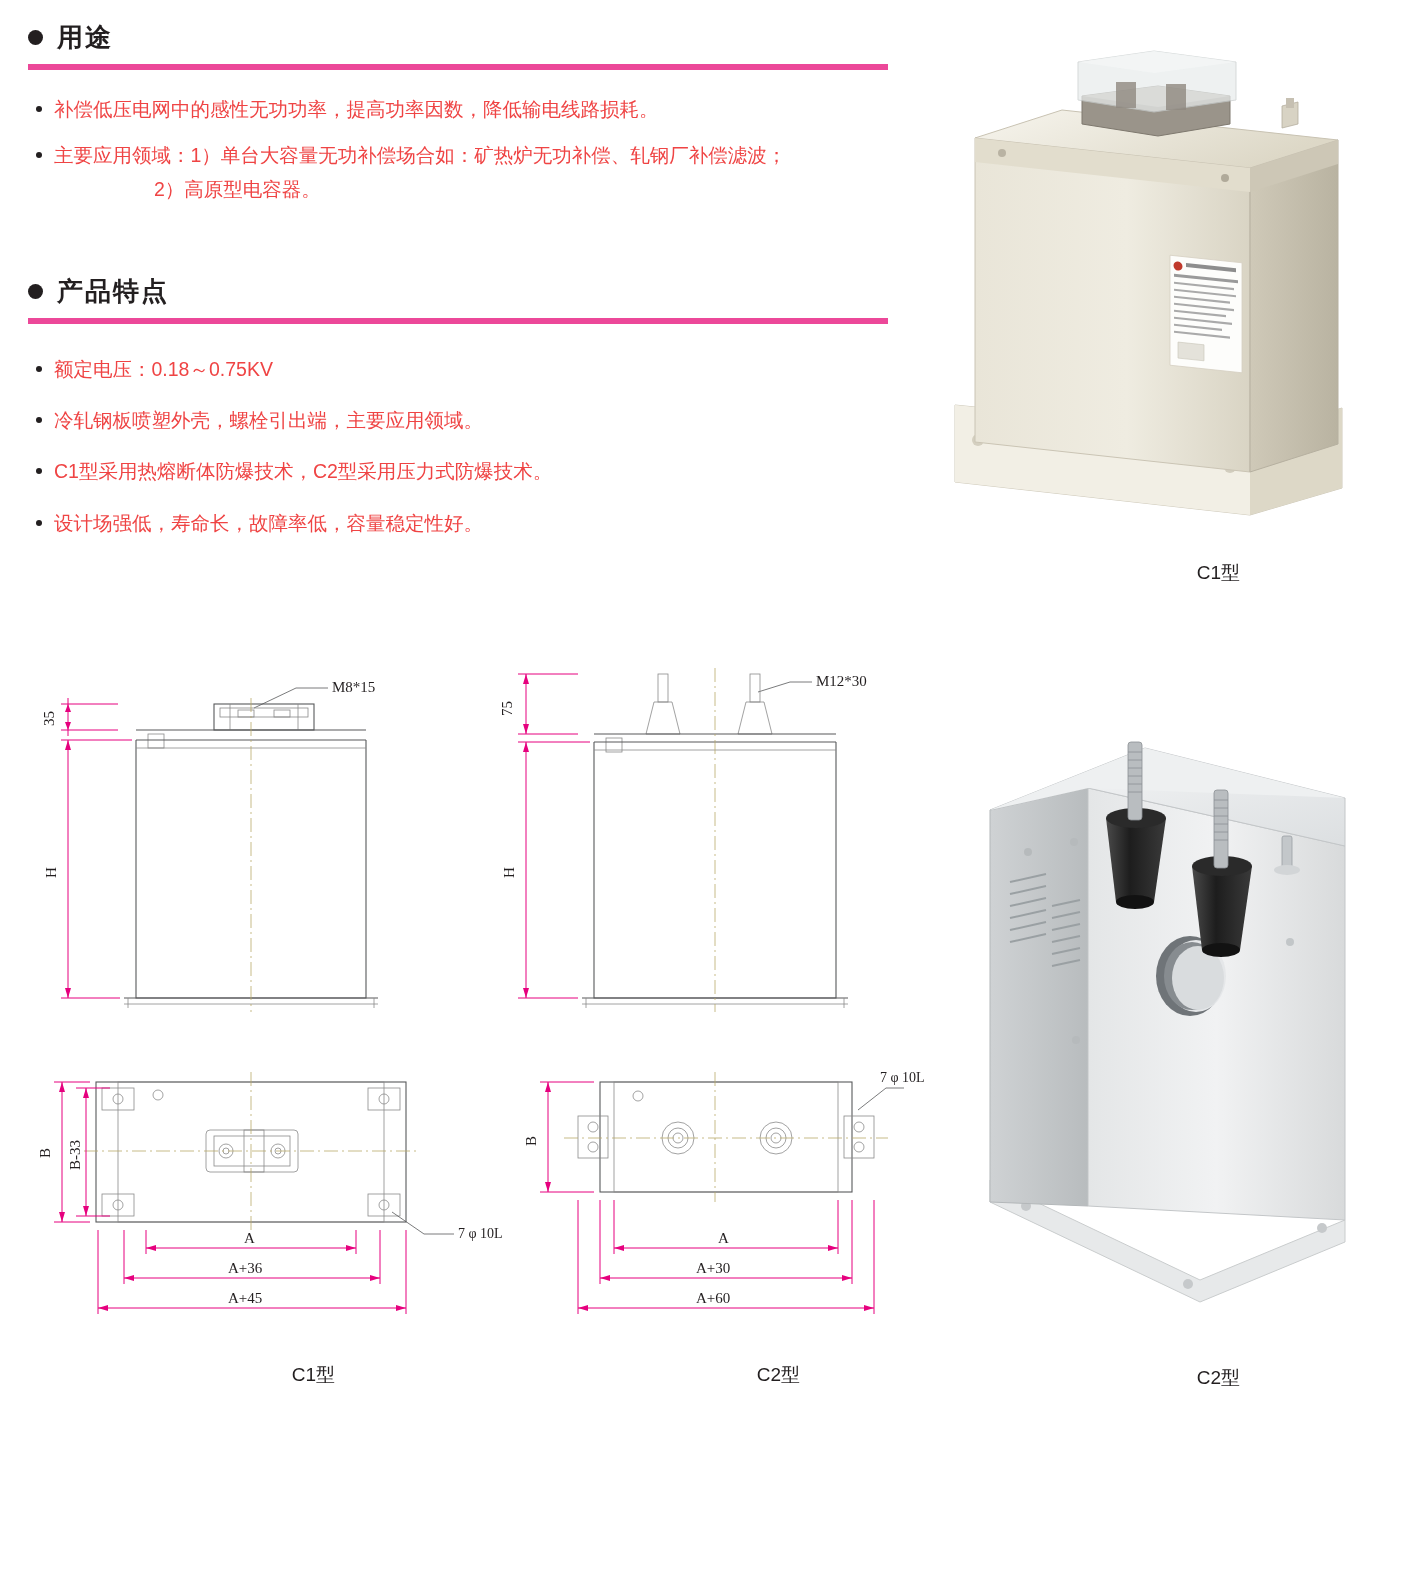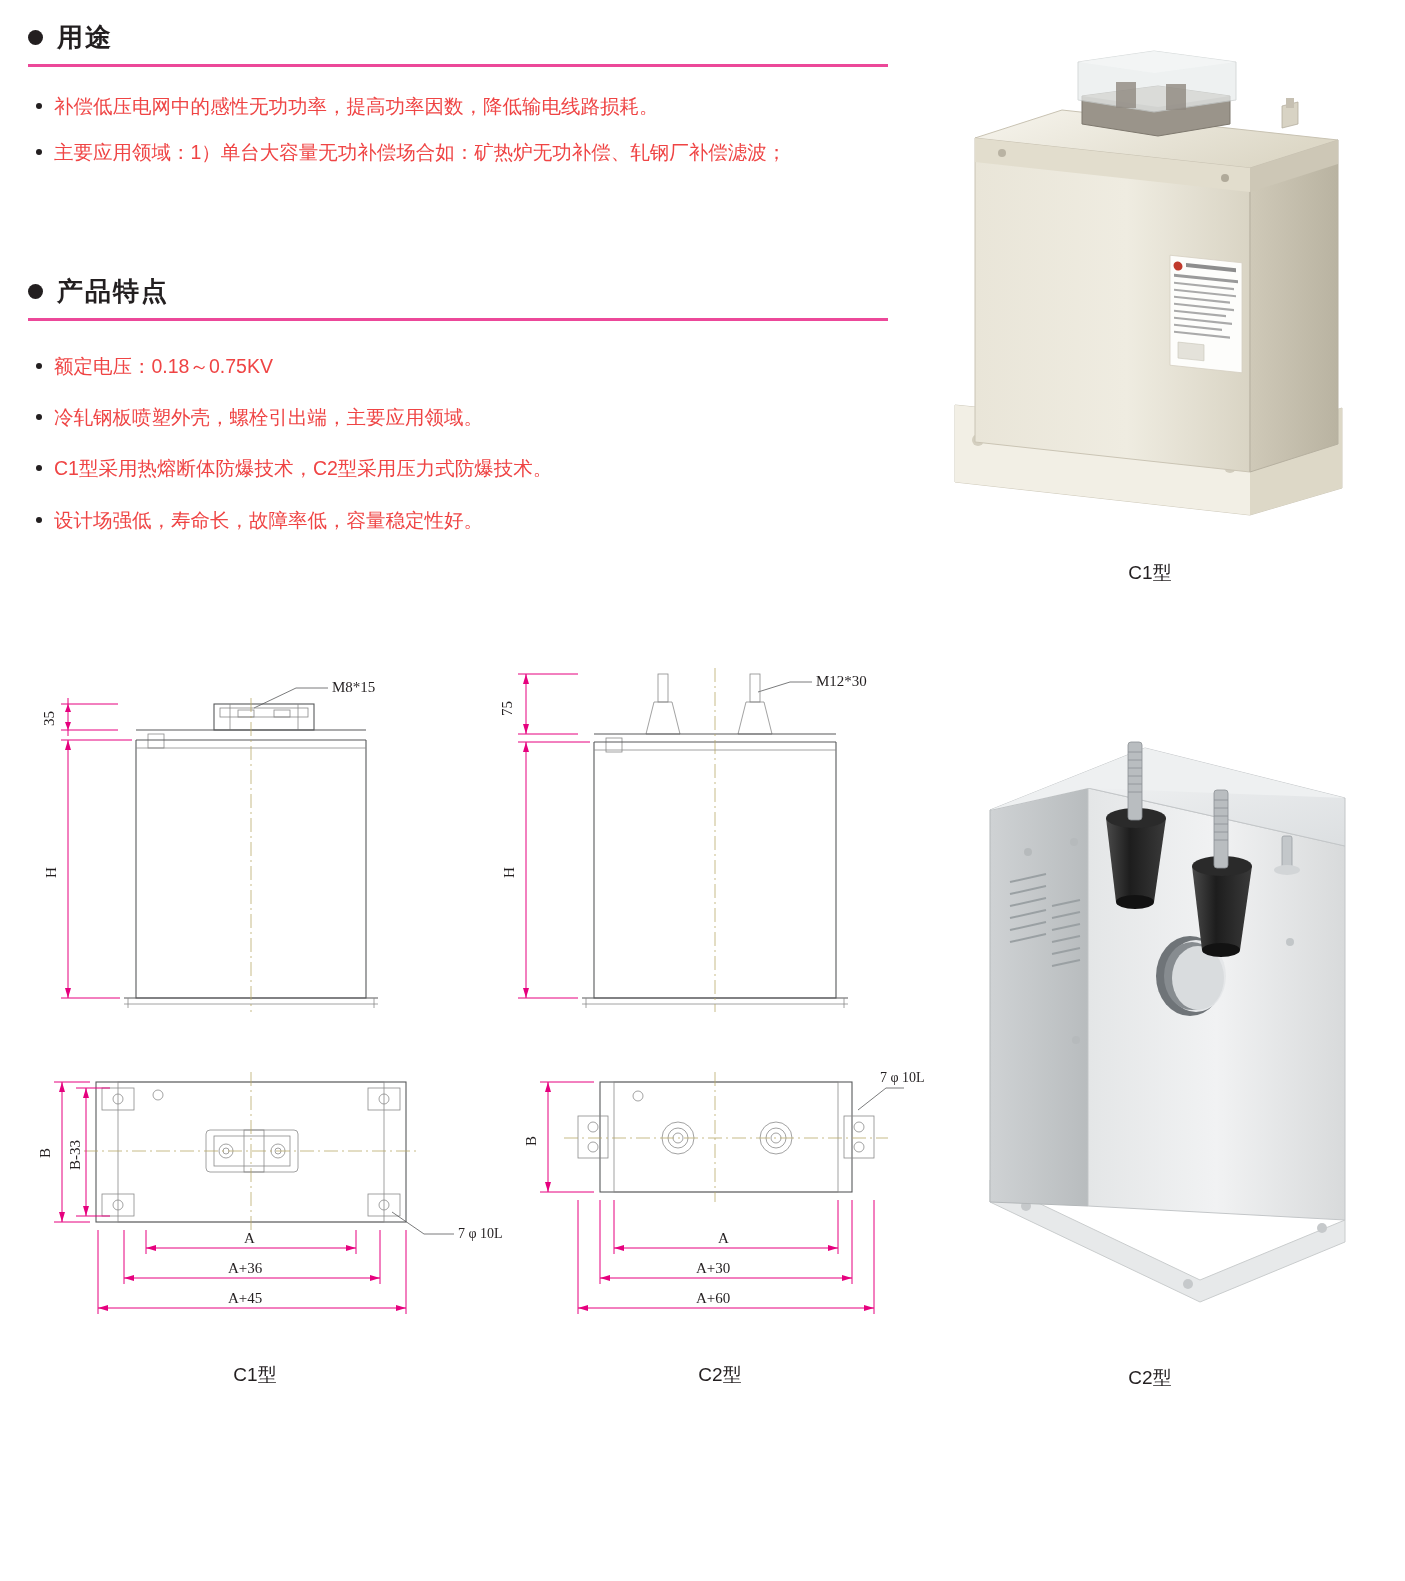--- a/index.html
+++ b/index.html
@@ -30,21 +30,21 @@
     width: 860px;
   }
   .section.usage { top: 24px; }
   .section.features { top: 278px; }
 
   .sec-head {
     display: flex;
     align-items: center;
     gap: 14px;
     padding-bottom: 14px;
-    border-bottom: 3px solid #ec4899;
+    border-bottom: 6px solid #ec4899;
     width: 860px;
   }
   .bullet-dot {
     width: 15px;
     height: 15px;
     border-radius: 50%;
     background: #231f20;
     flex: 0 0 auto;
   }
   .sec-title {
@@ -97,21 +97,21 @@
   }
   .photo-c2 {
     position: absolute;
     left: 930px;
     top: 620px;
     width: 450px;
     height: 720px;
   }
   .caption {
     position: absolute;
-    text-align: center;
+    text-align: right;
     font-size: 19px;
     color: #231f20;
   }
   .cap-c1 { left: 1060px; top: 560px; width: 180px; }
   .cap-c2-photo { left: 1060px; top: 1365px; width: 180px; }
   .cap-c1-draw { left: 175px; top: 1362px; width: 160px; }
   .cap-c2-draw { left: 640px; top: 1362px; width: 160px; }
 
   
   .drawings {
@@ -140,20 +140,21 @@
     <div class="sec-head">
       <span class="bullet-dot"></span>
       <span class="sec-title">用途</span>
     </div>
     <ul class="list">
       <li>
         <span>补偿低压电网中的感性无功功率，提高功率因数，降低输电线路损耗。</span>
       </li>
       <li>
         <span>主要应用领域：1）单台大容量无功补偿场合如：矿热炉无功补偿、轧钢厂补偿滤波；</span>
+        <span class="sub-line">2）高原型电容器。</span>
       </li>
     </ul>
   </div>
 
   <div class="section features">
     <div class="sec-head">
       <span class="bullet-dot"></span>
       <span class="sec-title">产品特点</span>
     </div>
     <ul class="list">

